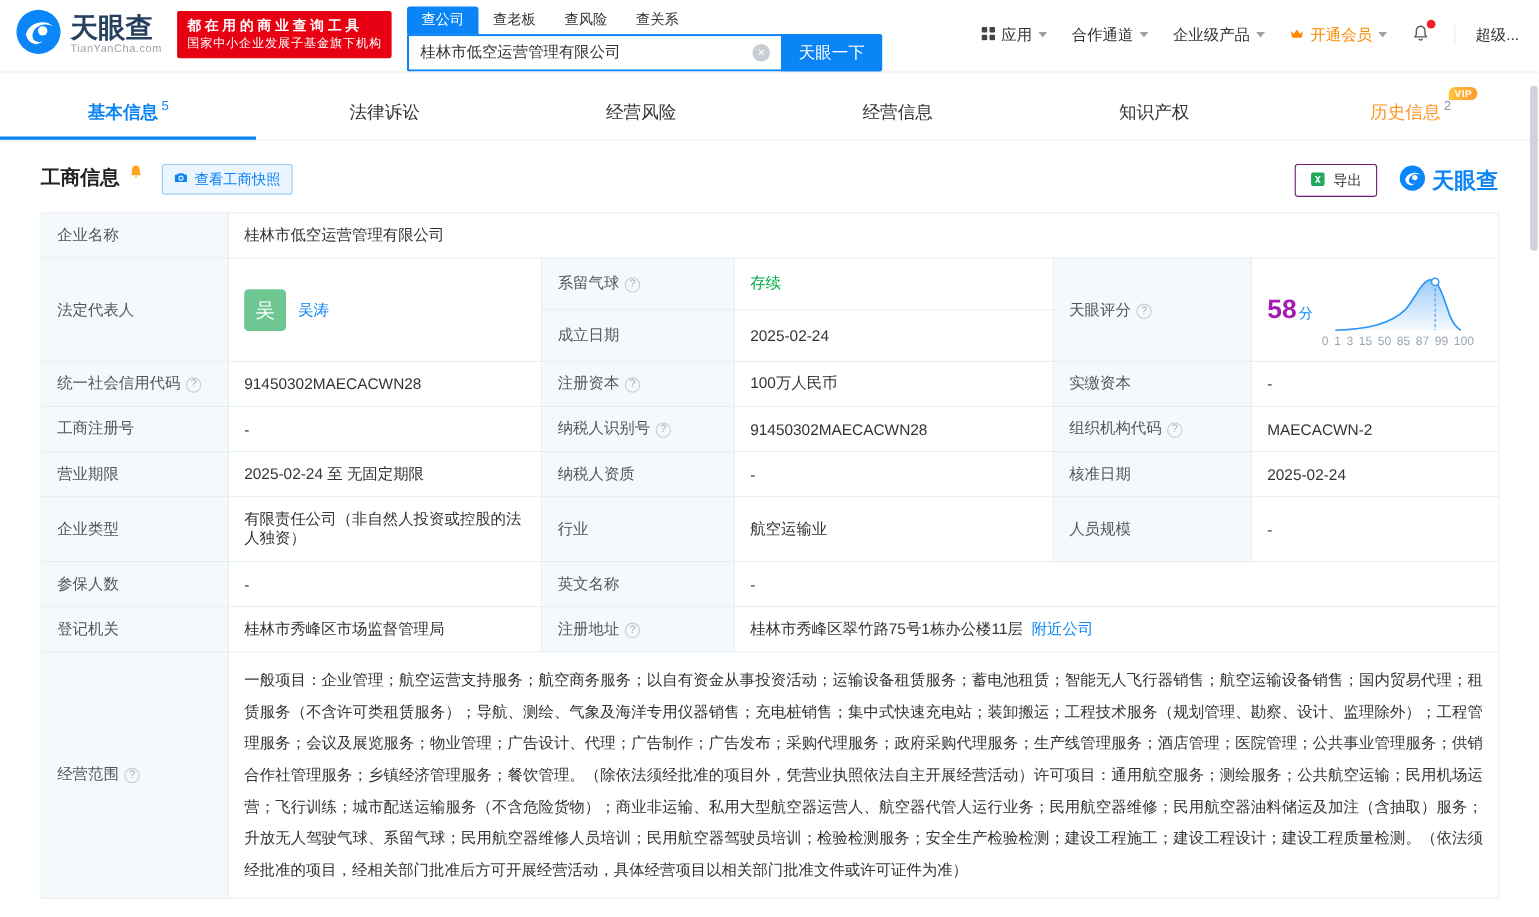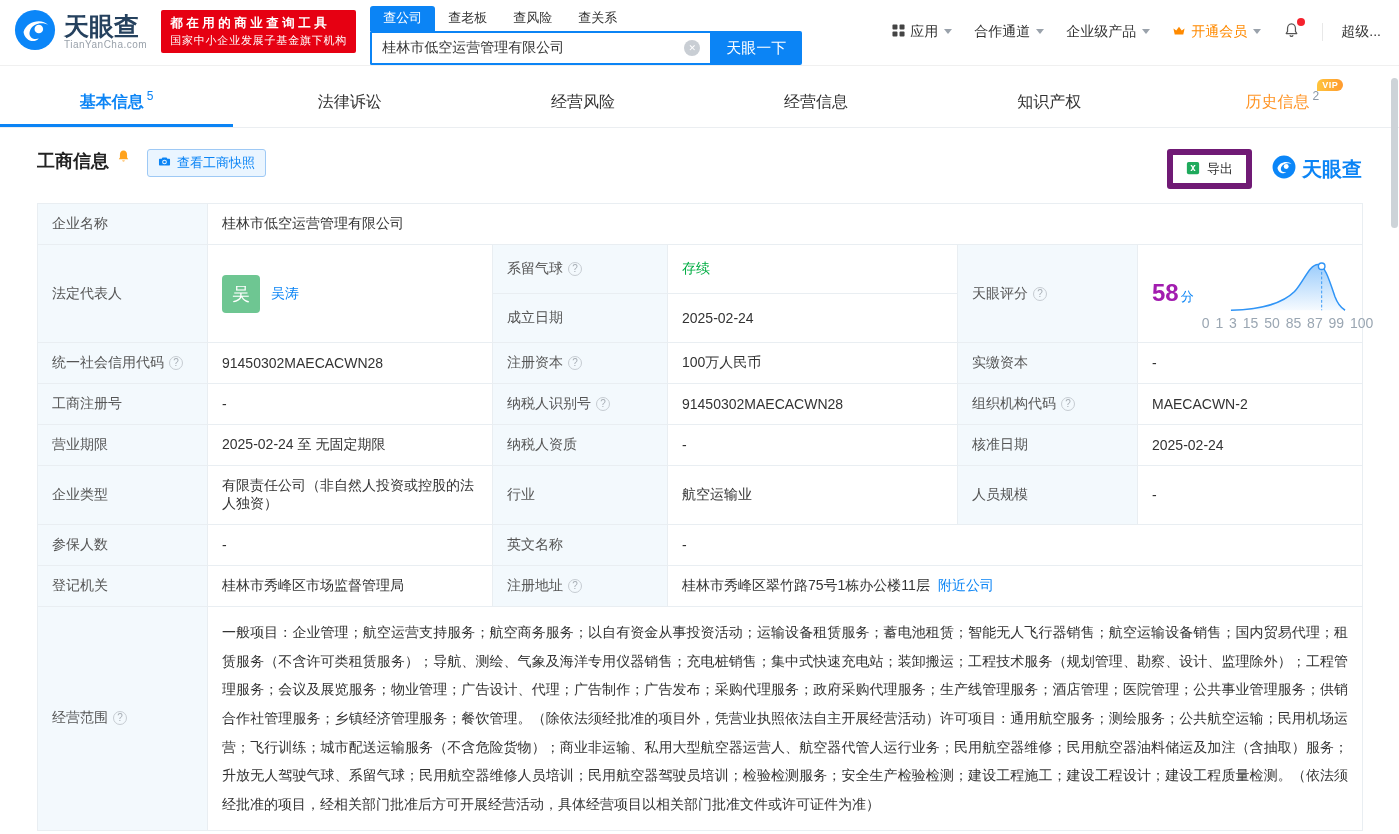--- a/index.html
+++ b/index.html
@@ -47,39 +47,39 @@
   .main-tab.active .tab-badge { color:#0b84f5; }
   .main-tab.orange { color:#ff9425; }
   .vip-tag { position:absolute; top:-13px; right:-24px; background:linear-gradient(90deg,#ffc53d,#ff9a2e); color:#fff; font-size:9px; font-weight:bold; padding:1px 5px; border-radius:6px 6px 6px 0; letter-spacing:.5px; }
   
   .content { padding:0 37px; }
   .section-head { display:flex; align-items:flex-start; margin:21px 0 14px; }
   .section-title { font-size:18px; font-weight:bold; color:#222; }
   .section-bell { margin-left:7px; display:flex; cursor:pointer; }
   .snapshot-btn { margin-left:16px; display:flex; align-items:center; gap:6px; background:#eaf5ff; border:1px solid #9ec9f5; color:#0b84f5; font-size:13px; padding:4px 10px; border-radius:3px; cursor:pointer; font-family:inherit; }
   .right-tools { margin-left:auto; display:flex; align-items:center; gap:20px; }
-  .export-btn { display:flex; align-items:center; gap:7px; border:6px solid #701a75; background:#fff; padding:5px 13px; border-radius:3px; font-size:13px; color:#333; cursor:pointer; font-family:inherit; }
+  .export-btn { display:flex; align-items:center; gap:7px; border:1px solid #701a75; background:#fff; padding:5px 13px; border-radius:3px; font-size:13px; color:#333; cursor:pointer; font-family:inherit; }
   .brand { display:flex; align-items:center; gap:6px; cursor:pointer; }
   .brand-name { font-size:20px; font-weight:bold; color:#0b84f5; }
   
   .info-table { width:100%; border-collapse:collapse; table-layout:fixed; font-size:14px; }
   .info-table td { border:1px solid #e9eef2; padding:11px 14px; color:#333; vertical-align:middle; word-break:break-all; }
   td.lbl { background:#f3f9fd; color:#555; }
   .help { display:inline-block; width:14px; height:14px; border:1px solid #c6ccd2; border-radius:50%; color:#a6adb4; font-size:10px; line-height:12px; text-align:center; margin-left:5px; vertical-align:1px; cursor:pointer; }
   .help::before { content:"?"; }
   .green { color:#00ad43; }
   .link { color:#0b84f5; cursor:pointer; text-decoration:none; }
   .rep-cell { display:flex; align-items:center; gap:11px; }
   .rep-avatar { width:38px; height:38px; background:#6ec692; color:#fff; border-radius:4px; display:flex; align-items:center; justify-content:center; font-size:18px; cursor:pointer; flex:0 0 38px; }
   .score-cell { display:flex; align-items:center; gap:8px; }
   .score-val { white-space:nowrap; }
   .score-num { font-size:24px; font-weight:bold; color:#a21caf; line-height:1; }
   .score-unit { font-size:13px; color:#0b84f5; margin-left:2px; }
   .chart-wrap { display:flex; flex-direction:column; align-items:center; }
-  .axis { font-size:14px; color:#9aa6b2; word-spacing:2px; white-space:nowrap; margin-top:1px; }
+  .axis { font-size:11px; color:#9aa6b2; word-spacing:2px; white-space:nowrap; margin-top:1px; }
   .scope-text { line-height:2.05; text-align:justify; color:#333; }
   .addr-link { margin-left:8px; white-space:nowrap; }
   
   .scrollbar { position:absolute; right:1px; top:78px; width:7px; height:150px; background:#cdd3d8; border-radius:4px; }
 </style>
 </head>
 <body>
 
 <header class="topbar">
   <div class="logo">

